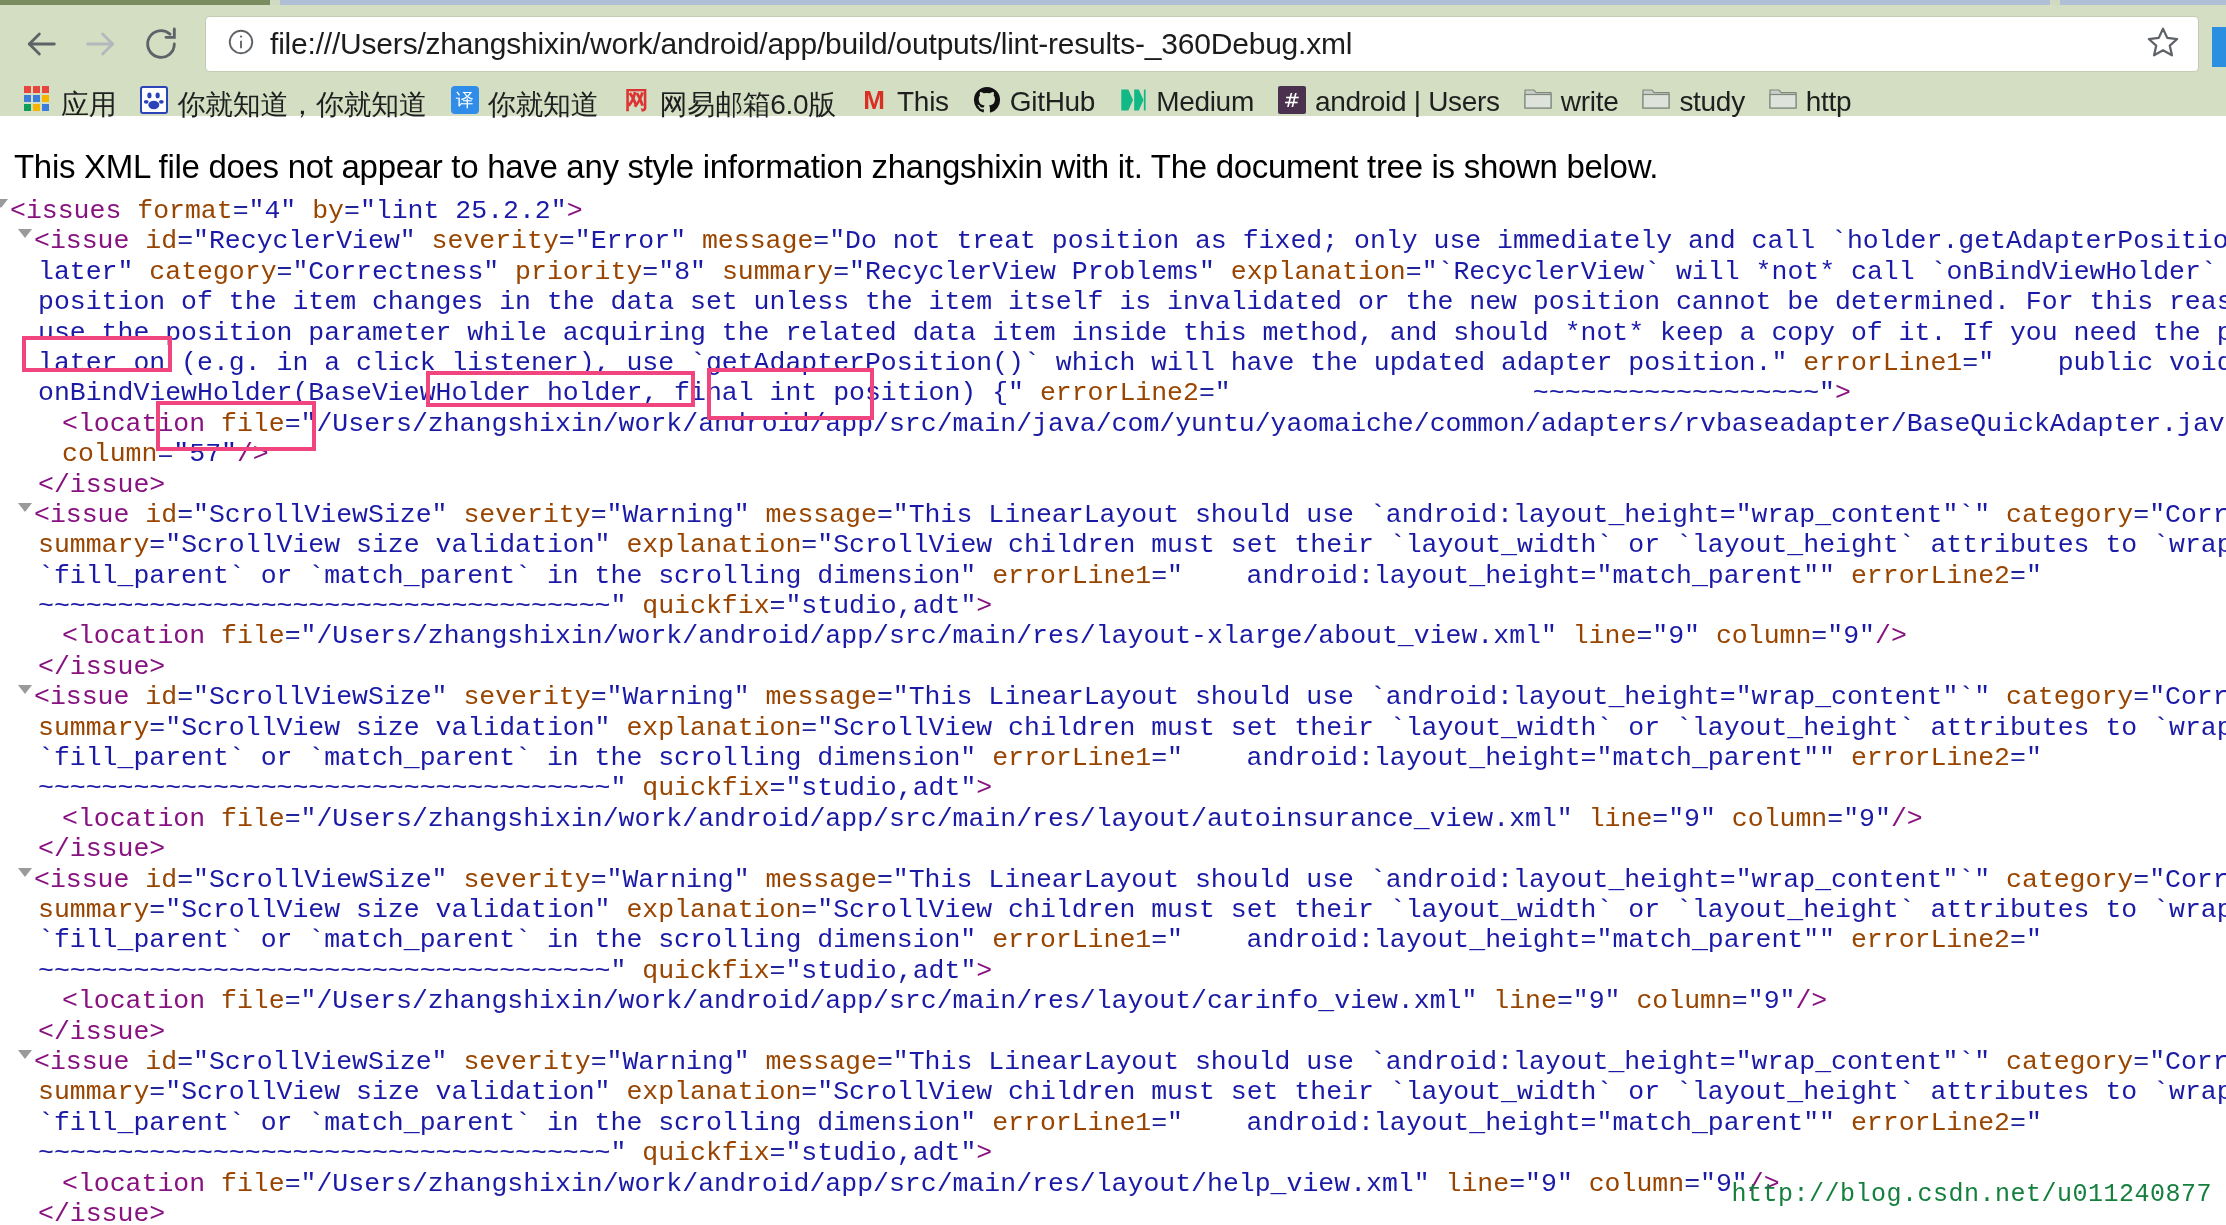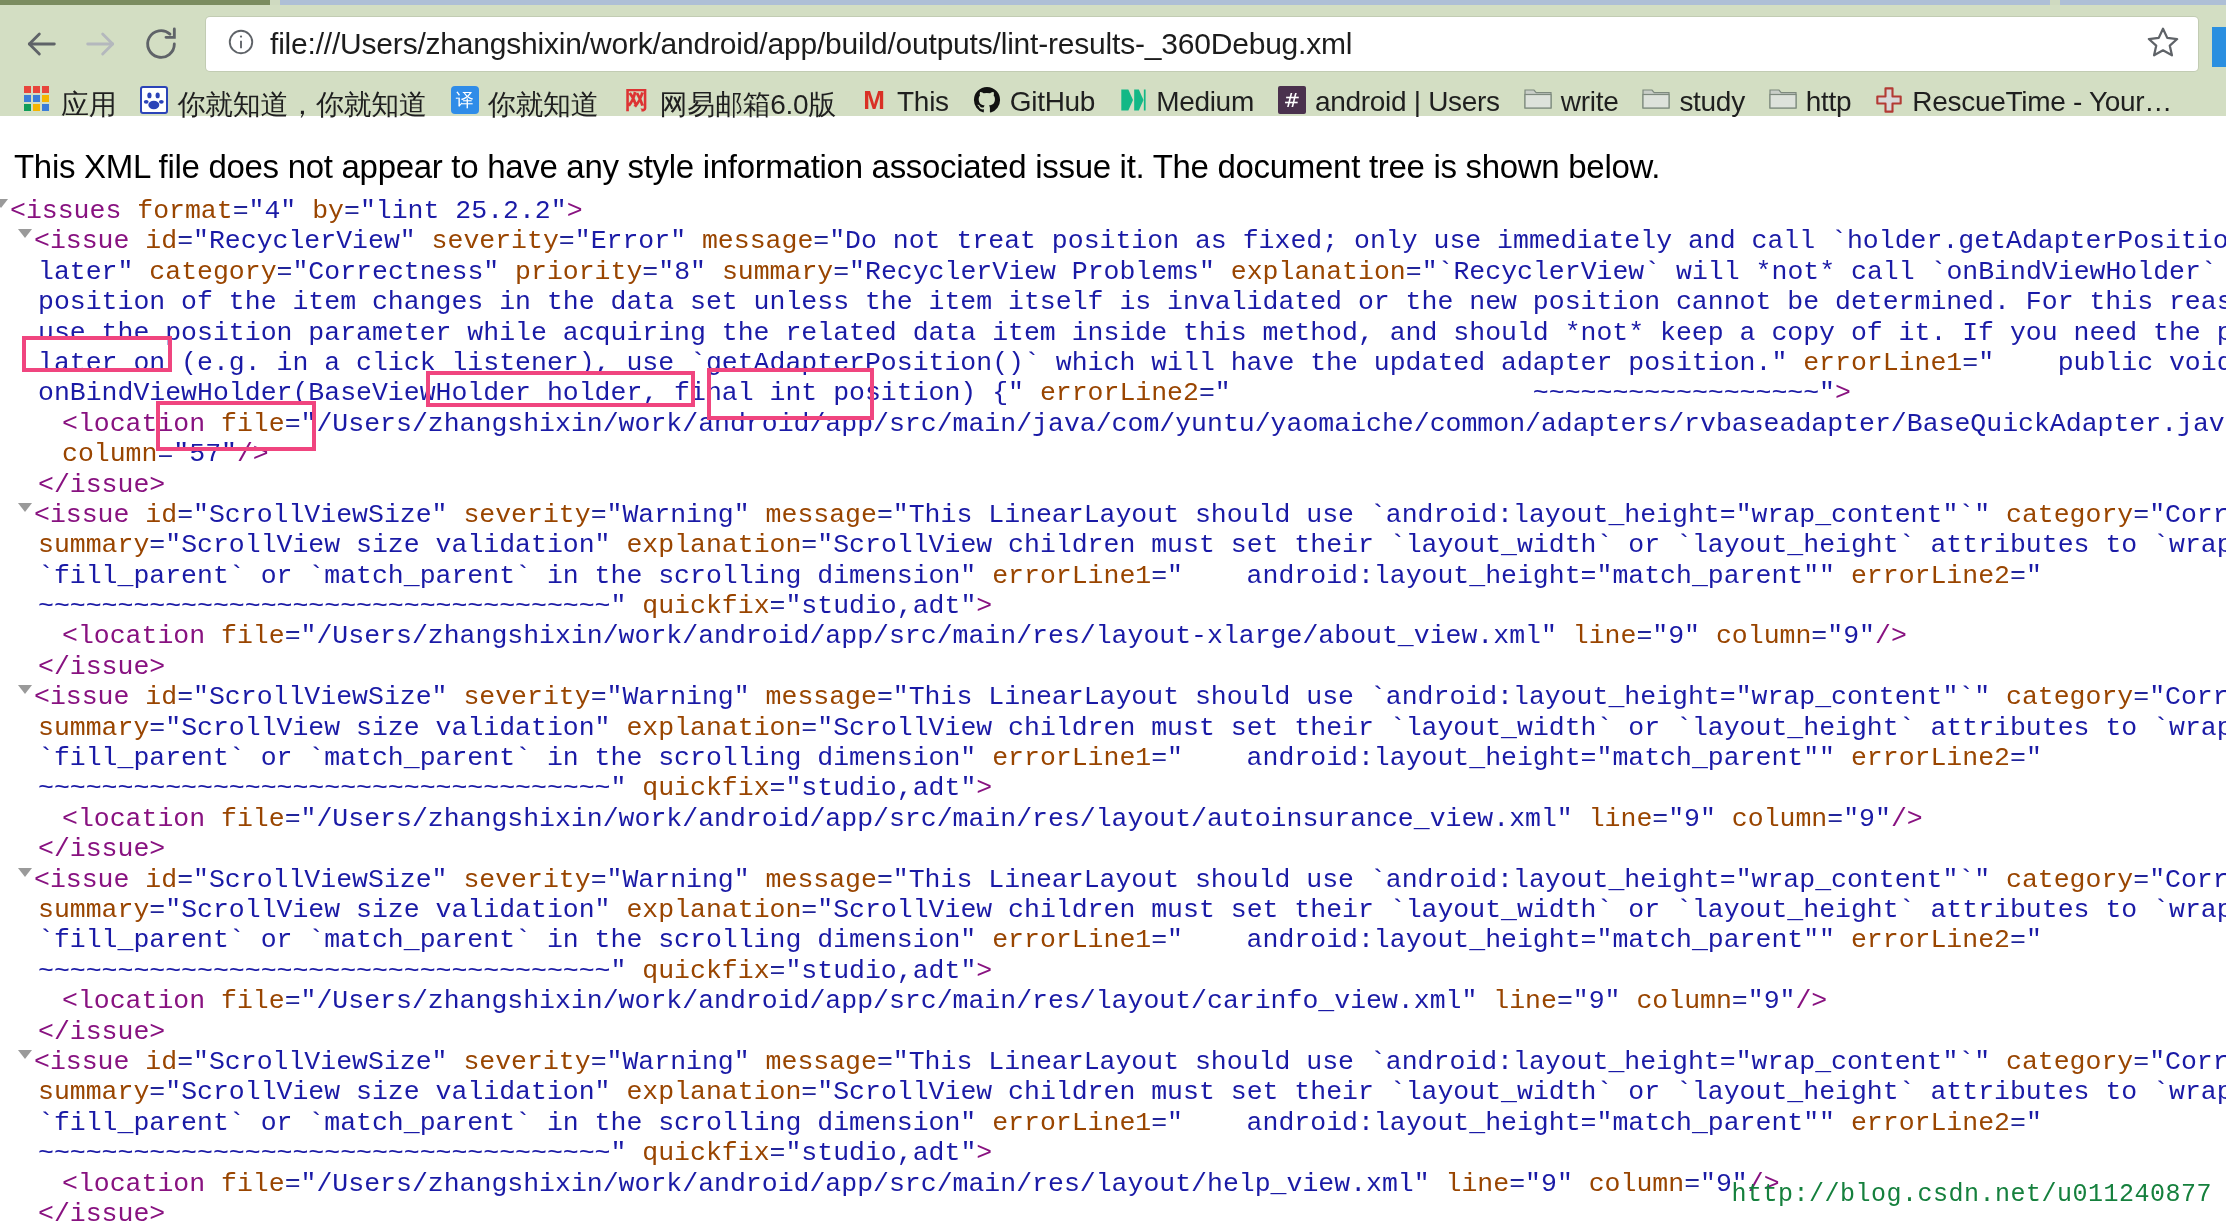--- a/index.html
+++ b/index.html
@@ -359,32 +359,26 @@
           </svg></span>
         <span class="bm-label">study</span>
       </div>
       <div class="bm">
         <span class="bm-icon"><svg width="28" height="24" viewBox="0 0 28 24">
             <path d="M1 4h9l2.2 2.6H27V22H1z" fill="#c9cec8" stroke="#7e8a7e" stroke-width="1.2"></path>
             <rect x="1" y="8.5" width="26" height="13.5" fill="#dde2db" stroke="#7e8a7e" stroke-width="1.2"></rect>
           </svg></span>
         <span class="bm-label">http</span>
       </div>
-      <div class="bm">
-        <span class="bm-icon"><svg width="28" height="28" viewBox="0 0 24 24">
-            <path d="M9 2h6v7h7v6h-7v7H9v-7H2V9h7z" fill="#d8d8d8" stroke="#b33a34" stroke-width="1.8" stroke-linejoin="round"></path>
-          </svg></span>
-        <span class="bm-label">RescueTime - Your…</span>
-      </div>
     </div>
 </div>
 
 <div id="page">
 
-  <div id="style-notice">This XML file does not appear to have any style information associated issue it. The document tree is shown below.</div>
+  <div id="style-notice">This XML file does not appear to have any style information zhangshixin with it. The document tree is shown below.</div>
 
   <div id="xml-tree"><div class="xline" style="padding-left: 14px;"><span class="tri open" style="margin-left: -20px;"></span><span class="tag">&lt;issues</span><span class="punc"> </span><span class="attr">format</span><span class="punc">=</span><span class="val">"4"</span><span class="punc"> </span><span class="attr">by</span><span class="punc">=</span><span class="val">"lint 25.2.2"</span><span class="tag">&gt;</span></div><div class="xline" style="padding-left: 38px;"><span class="tri open" style="margin-left: -20px;"></span><span class="tag">&lt;issue</span><span class="punc"> </span><span class="attr">id</span><span class="punc">=</span><span class="val">"RecyclerView"</span><span class="punc"> </span><span class="attr">severity</span><span class="punc">=</span><span class="val">"Error"</span><span class="punc"> </span><span class="attr">message</span><span class="punc">=</span><span class="val">"Do not treat position as fixed; only use immediately and call `holder.getAdapterPosition</span></div><div class="xline" style="padding-left: 38px;"><span class="val">later"</span><span class="punc"> </span><span class="attr">category</span><span class="punc">=</span><span class="val">"Correctness"</span><span class="punc"> </span><span class="attr">priority</span><span class="punc">=</span><span class="val">"8"</span><span class="punc"> </span><span class="attr">summary</span><span class="punc">=</span><span class="val">"RecyclerView Problems"</span><span class="punc"> </span><span class="attr">explanation</span><span class="punc">=</span><span class="val">"`RecyclerView` will *not* call `onBindViewHolder` a</span></div><div class="xline" style="padding-left: 38px;"><span class="val">position of the item changes in the data set unless the item itself is invalidated or the new position cannot be determined. For this reaso</span></div><div class="xline" style="padding-left: 38px;"><span class="val">use the position parameter while acquiring the related data item inside this method, and should *not* keep a copy of it. If you need the po</span></div><div class="xline" style="padding-left: 38px;"><span class="val">later on (e.g. in a click listener), use `getAdapterPosition()` which will have the updated adapter position."</span><span class="punc"> </span><span class="attr">errorLine1</span><span class="punc">=</span><span class="val">"    public void</span></div><div class="xline" style="padding-left: 38px;"><span class="val">onBindViewHolder(BaseViewHolder holder, final int position) {"</span><span class="punc"> </span><span class="attr">errorLine2</span><span class="punc">=</span><span class="val">"                   ~~~~~~~~~~~~~~~~~~"</span><span class="tag">&gt;</span></div><div class="xline" style="padding-left: 62px;"><span class="tag">&lt;location</span><span class="punc"> </span><span class="attr">file</span><span class="punc">=</span><span class="val">"/Users/zhangshixin/work/android/app/src/main/java/com/yuntu/yaomaiche/common/adapters/rvbaseadapter/BaseQuickAdapter.java"</span></div><div class="xline" style="padding-left: 62px;"><span class="attr">column</span><span class="punc">=</span><span class="val">"57"</span><span class="tag">/&gt;</span></div><div class="xline" style="padding-left: 38px;"><span class="tag">&lt;/issue&gt;</span></div><div class="xline" style="padding-left: 38px;"><span class="tri open" style="margin-left: -20px;"></span><span class="tag">&lt;issue</span><span class="punc"> </span><span class="attr">id</span><span class="punc">=</span><span class="val">"ScrollViewSize"</span><span class="punc"> </span><span class="attr">severity</span><span class="punc">=</span><span class="val">"Warning"</span><span class="punc"> </span><span class="attr">message</span><span class="punc">=</span><span class="val">"This LinearLayout should use `android:layout_height="wrap_content"`"</span><span class="punc"> </span><span class="attr">category</span><span class="punc">=</span><span class="val">"Corre</span></div><div class="xline" style="padding-left: 38px;"><span class="attr">summary</span><span class="punc">=</span><span class="val">"ScrollView size validation"</span><span class="punc"> </span><span class="attr">explanation</span><span class="punc">=</span><span class="val">"ScrollView children must set their `layout_width` or `layout_height` attributes to `wrap_</span></div><div class="xline" style="padding-left: 38px;"><span class="val">`fill_parent` or `match_parent` in the scrolling dimension"</span><span class="punc"> </span><span class="attr">errorLine1</span><span class="punc">=</span><span class="val">"    android:layout_height="match_parent""</span><span class="punc"> </span><span class="attr">errorLine2</span><span class="punc">=</span><span class="val">"</span></div><div class="xline" style="padding-left: 38px;"><span class="val">~~~~~~~~~~~~~~~~~~~~~~~~~~~~~~~~~~~~"</span><span class="punc"> </span><span class="attr">quickfix</span><span class="punc">=</span><span class="val">"studio,adt"</span><span class="tag">&gt;</span></div><div class="xline" style="padding-left: 62px;"><span class="tag">&lt;location</span><span class="punc"> </span><span class="attr">file</span><span class="punc">=</span><span class="val">"/Users/zhangshixin/work/android/app/src/main/res/layout-xlarge/about_view.xml"</span><span class="punc"> </span><span class="attr">line</span><span class="punc">=</span><span class="val">"9"</span><span class="punc"> </span><span class="attr">column</span><span class="punc">=</span><span class="val">"9"</span><span class="tag">/&gt;</span></div><div class="xline" style="padding-left: 38px;"><span class="tag">&lt;/issue&gt;</span></div><div class="xline" style="padding-left: 38px;"><span class="tri open" style="margin-left: -20px;"></span><span class="tag">&lt;issue</span><span class="punc"> </span><span class="attr">id</span><span class="punc">=</span><span class="val">"ScrollViewSize"</span><span class="punc"> </span><span class="attr">severity</span><span class="punc">=</span><span class="val">"Warning"</span><span class="punc"> </span><span class="attr">message</span><span class="punc">=</span><span class="val">"This LinearLayout should use `android:layout_height="wrap_content"`"</span><span class="punc"> </span><span class="attr">category</span><span class="punc">=</span><span class="val">"Corre</span></div><div class="xline" style="padding-left: 38px;"><span class="attr">summary</span><span class="punc">=</span><span class="val">"ScrollView size validation"</span><span class="punc"> </span><span class="attr">explanation</span><span class="punc">=</span><span class="val">"ScrollView children must set their `layout_width` or `layout_height` attributes to `wrap_</span></div><div class="xline" style="padding-left: 38px;"><span class="val">`fill_parent` or `match_parent` in the scrolling dimension"</span><span class="punc"> </span><span class="attr">errorLine1</span><span class="punc">=</span><span class="val">"    android:layout_height="match_parent""</span><span class="punc"> </span><span class="attr">errorLine2</span><span class="punc">=</span><span class="val">"</span></div><div class="xline" style="padding-left: 38px;"><span class="val">~~~~~~~~~~~~~~~~~~~~~~~~~~~~~~~~~~~~"</span><span class="punc"> </span><span class="attr">quickfix</span><span class="punc">=</span><span class="val">"studio,adt"</span><span class="tag">&gt;</span></div><div class="xline" style="padding-left: 62px;"><span class="tag">&lt;location</span><span class="punc"> </span><span class="attr">file</span><span class="punc">=</span><span class="val">"/Users/zhangshixin/work/android/app/src/main/res/layout/autoinsurance_view.xml"</span><span class="punc"> </span><span class="attr">line</span><span class="punc">=</span><span class="val">"9"</span><span class="punc"> </span><span class="attr">column</span><span class="punc">=</span><span class="val">"9"</span><span class="tag">/&gt;</span></div><div class="xline" style="padding-left: 38px;"><span class="tag">&lt;/issue&gt;</span></div><div class="xline" style="padding-left: 38px;"><span class="tri open" style="margin-left: -20px;"></span><span class="tag">&lt;issue</span><span class="punc"> </span><span class="attr">id</span><span class="punc">=</span><span class="val">"ScrollViewSize"</span><span class="punc"> </span><span class="attr">severity</span><span class="punc">=</span><span class="val">"Warning"</span><span class="punc"> </span><span class="attr">message</span><span class="punc">=</span><span class="val">"This LinearLayout should use `android:layout_height="wrap_content"`"</span><span class="punc"> </span><span class="attr">category</span><span class="punc">=</span><span class="val">"Corre</span></div><div class="xline" style="padding-left: 38px;"><span class="attr">summary</span><span class="punc">=</span><span class="val">"ScrollView size validation"</span><span class="punc"> </span><span class="attr">explanation</span><span class="punc">=</span><span class="val">"ScrollView children must set their `layout_width` or `layout_height` attributes to `wrap_</span></div><div class="xline" style="padding-left: 38px;"><span class="val">`fill_parent` or `match_parent` in the scrolling dimension"</span><span class="punc"> </span><span class="attr">errorLine1</span><span class="punc">=</span><span class="val">"    android:layout_height="match_parent""</span><span class="punc"> </span><span class="attr">errorLine2</span><span class="punc">=</span><span class="val">"</span></div><div class="xline" style="padding-left: 38px;"><span class="val">~~~~~~~~~~~~~~~~~~~~~~~~~~~~~~~~~~~~"</span><span class="punc"> </span><span class="attr">quickfix</span><span class="punc">=</span><span class="val">"studio,adt"</span><span class="tag">&gt;</span></div><div class="xline" style="padding-left: 62px;"><span class="tag">&lt;location</span><span class="punc"> </span><span class="attr">file</span><span class="punc">=</span><span class="val">"/Users/zhangshixin/work/android/app/src/main/res/layout/carinfo_view.xml"</span><span class="punc"> </span><span class="attr">line</span><span class="punc">=</span><span class="val">"9"</span><span class="punc"> </span><span class="attr">column</span><span class="punc">=</span><span class="val">"9"</span><span class="tag">/&gt;</span></div><div class="xline" style="padding-left: 38px;"><span class="tag">&lt;/issue&gt;</span></div><div class="xline" style="padding-left: 38px;"><span class="tri open" style="margin-left: -20px;"></span><span class="tag">&lt;issue</span><span class="punc"> </span><span class="attr">id</span><span class="punc">=</span><span class="val">"ScrollViewSize"</span><span class="punc"> </span><span class="attr">severity</span><span class="punc">=</span><span class="val">"Warning"</span><span class="punc"> </span><span class="attr">message</span><span class="punc">=</span><span class="val">"This LinearLayout should use `android:layout_height="wrap_content"`"</span><span class="punc"> </span><span class="attr">category</span><span class="punc">=</span><span class="val">"Corre</span></div><div class="xline" style="padding-left: 38px;"><span class="attr">summary</span><span class="punc">=</span><span class="val">"ScrollView size validation"</span><span class="punc"> </span><span class="attr">explanation</span><span class="punc">=</span><span class="val">"ScrollView children must set their `layout_width` or `layout_height` attributes to `wrap_</span></div><div class="xline" style="padding-left: 38px;"><span class="val">`fill_parent` or `match_parent` in the scrolling dimension"</span><span class="punc"> </span><span class="attr">errorLine1</span><span class="punc">=</span><span class="val">"    android:layout_height="match_parent""</span><span class="punc"> </span><span class="attr">errorLine2</span><span class="punc">=</span><span class="val">"</span></div><div class="xline" style="padding-left: 38px;"><span class="val">~~~~~~~~~~~~~~~~~~~~~~~~~~~~~~~~~~~~"</span><span class="punc"> </span><span class="attr">quickfix</span><span class="punc">=</span><span class="val">"studio,adt"</span><span class="tag">&gt;</span></div><div class="xline" style="padding-left: 62px;"><span class="tag">&lt;location</span><span class="punc"> </span><span class="attr">file</span><span class="punc">=</span><span class="val">"/Users/zhangshixin/work/android/app/src/main/res/layout/help_view.xml"</span><span class="punc"> </span><span class="attr">line</span><span class="punc">=</span><span class="val">"9"</span><span class="punc"> </span><span class="attr">column</span><span class="punc">=</span><span class="val">"9"</span><span class="tag">/&gt;</span></div><div class="xline" style="padding-left: 38px;"><span class="tag">&lt;/issue&gt;</span></div></div>
 
   <div id="watermark">http://blog.csdn.net/u011240877</div>
 <div class="hl" style="left: 22px; top: 210px; width: 150px; height: 36px;"></div>
     <div class="hl" style="left: 426px; top: 245px; width: 269px; height: 36px;"></div>
     <div class="hl" style="left: 707px; top: 242px; width: 167px; height: 52px;"></div>
     <div class="hl" style="left: 156px; top: 275px; width: 160px; height: 50px;"></div>
   </div>
 

